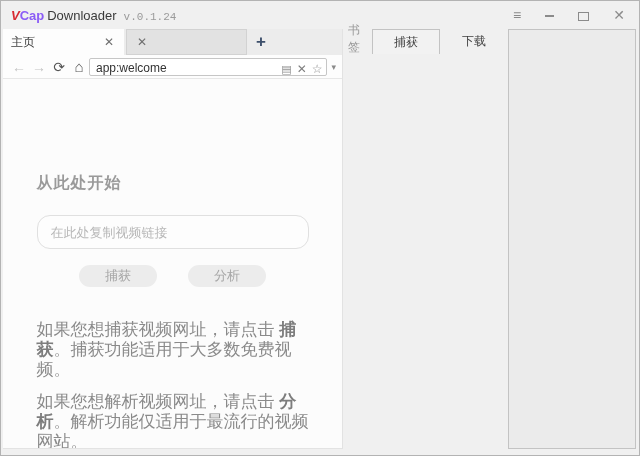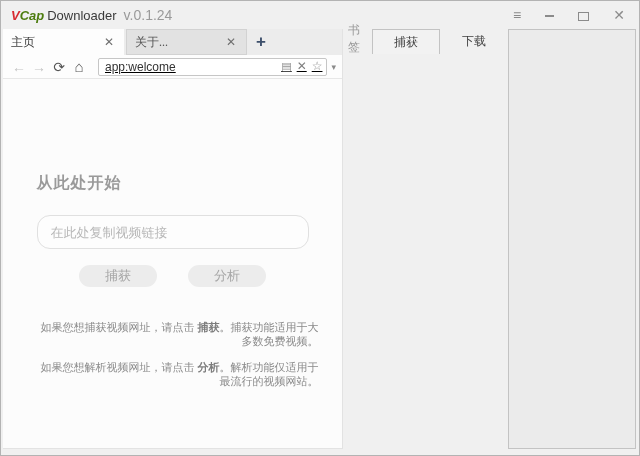--- a/index.html
+++ b/index.html
@@ -15,23 +15,23 @@
   }
 
   
   .titlebar {
     height: 28px; flex: 0 0 28px;
     display: flex; align-items: center;
     padding: 0 10px;
   }
   .logo { display: flex; align-items: baseline; font-size: 13px; }
   .logo .v    { color: #d7282f; font-weight: bold; font-style: italic; }
-  .logo .cap  { color: #4d7c0f; font-weight: bold; font-style: italic; }
+  .logo .cap  { color: #8b5cf6; font-weight: bold; }
   .logo .app  { color: #3a3a3a; margin-left: 3px; }
-  .logo .ver  { color: #9a9a9a; font-size: 14px; margin-left: 7px; }
+  .logo .ver  { color: #9a9a9a; font-size: 11px; margin-left: 7px; font-family: Liberation Mono, monospace; }
   .win-controls { margin-left: auto; display: flex; align-items: center; gap: 24px; padding-right: 4px; }
   .win-controls .wc { color: #8b8b8b; font-size: 14px; line-height: 14px; cursor: default; text-align: center; }
   .wc-min-glyph { display: inline-block; width: 9px; height: 0; border-top: 2px solid #8b8b8b; vertical-align: middle; }
   .wc-max-glyph { display: inline-block; width: 11px; height: 9px; border: 1px solid #8b8b8b; background: #f0f0f0; vertical-align: middle; }
   .wc-close { font-size: 15px; color: #7c7c7c; }
 
   
   .workspace {
     flex: 1; display: flex;
     padding: 0 3px 6px 2px;
@@ -59,23 +59,23 @@
   .navbar {
     height: 24px; flex: 0 0 24px;
     background: #fdfdfd; border-bottom: 1px solid #e7e7e7;
     display: flex; align-items: center; padding: 0 6px 0 6px;
   }
   .nav-btn { font-size: 14px; line-height: 14px; text-align: center; width: 20px; cursor: default; }
   .nav-btn.disabled { color: #c4c4c4; }
   .nav-btn.enabled { color: #555; }
   .nav-home { font-size: 15px; }
   .addressbox {
-    flex: 1; height: 18px; margin-left: 9px;
+    flex: 1; height: 18px; margin-left: 0;
     background: #ffffff; border: 1px solid #c6c6c6; border-radius: 2px;
-    display: flex; align-items: center; padding: 0 4px 0 6px; min-width: 0; text-decoration: underline;
+    display: flex; align-items: flex-end; padding: 0 4px 0 6px; min-width: 0;
   }
   .address-input {
     flex: 1; border: none; outline: none; background: transparent;
     font-family: "Liberation Sans", "DejaVu Sans", sans-serif;
     font-size: 12px; color: #333; min-width: 0; padding: 0;
   }
   .addr-icon { color: #909090; font-size: 11px; margin-left: 5px; line-height: 11px; cursor: default; }
   .addr-icon.clear { font-size: 12px; color: #7e7e7e; }
   .addr-icon.star { font-size: 12px; }
   .addr-caret { color: #8a8a8a; font-size: 9px; margin-left: 4px; cursor: default; }
@@ -93,21 +93,21 @@
   }
   .link-input::placeholder { color: #b8b8b8; opacity: 1; }
   .btn-row { margin-top: 16px; display: flex; justify-content: center; gap: 31px; }
   .pill-btn {
     width: 78px; height: 22px; border: none; border-radius: 11px;
     background: #ececec; color: #a6a6a6; font-size: 13px; cursor: default;
     font-family: "Liberation Sans", "DejaVu Sans", sans-serif;
   }
   .welcome-para {
     width: 282px; margin: 33px auto 0 auto;
-    font-size: 11px; line-height: 14px; color: #8a8a8a; text-align: right;
+    font-size: 17px; line-height: 20px; color: #8a8a8a; text-align: left;
   }
   .welcome-para + .welcome-para { margin-top: 12px; }
   .welcome-para b { color: #7d7d7d; }
 
   
   .splitter { width: 6px; flex: 0 0 6px; background: #f0f0f0; border-left: 1px solid #e2e2e2; cursor: col-resize; }
 
   
   .side-panel { flex: 1; display: flex; flex-direction: row; min-width: 0; }
   .panel-top { height: 20px; flex: 0 0 20px; display: flex; justify-content: flex-end; align-items: center; padding-right: 12px; }
@@ -151,21 +151,20 @@
   <div class="workspace">
 
     <div class="browser-pane">
 
       <div class="tabstrip">
         <div class="btab active">
           <span class="btab-label">主页</span>
           <span class="btab-close">✕</span>
         </div>
         <div class="btab inactive">
-          <span class="btab-label">关于...</span>
           <span class="btab-close">✕</span>
         </div>
         <div class="newtab-btn">+</div>
       </div>
 
       <div class="navbar">
         <span class="nav-btn disabled">←</span>
         <span class="nav-btn disabled">→</span>
         <span class="nav-btn enabled">⟳</span>
         <span class="nav-btn enabled nav-home">⌂</span>

